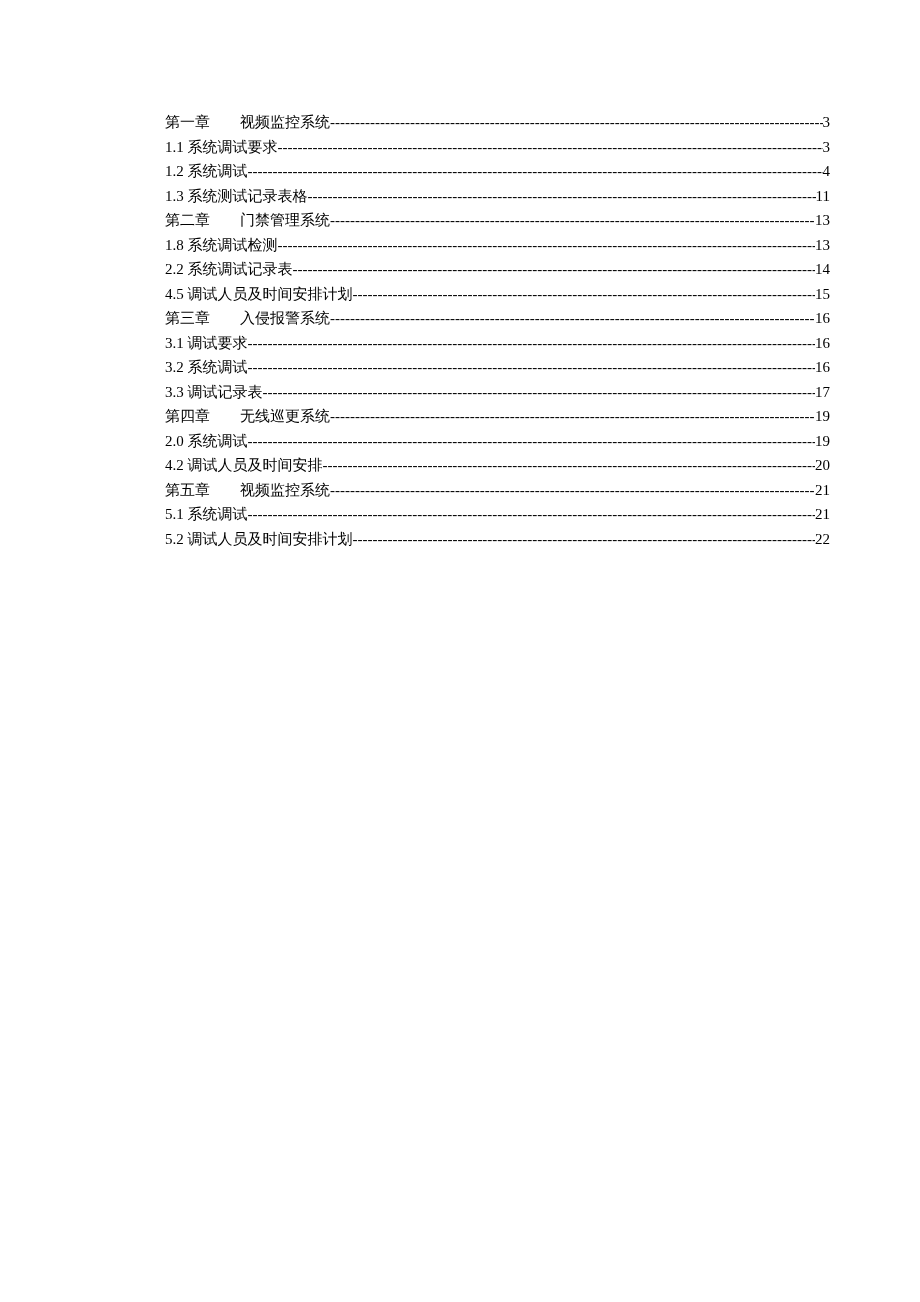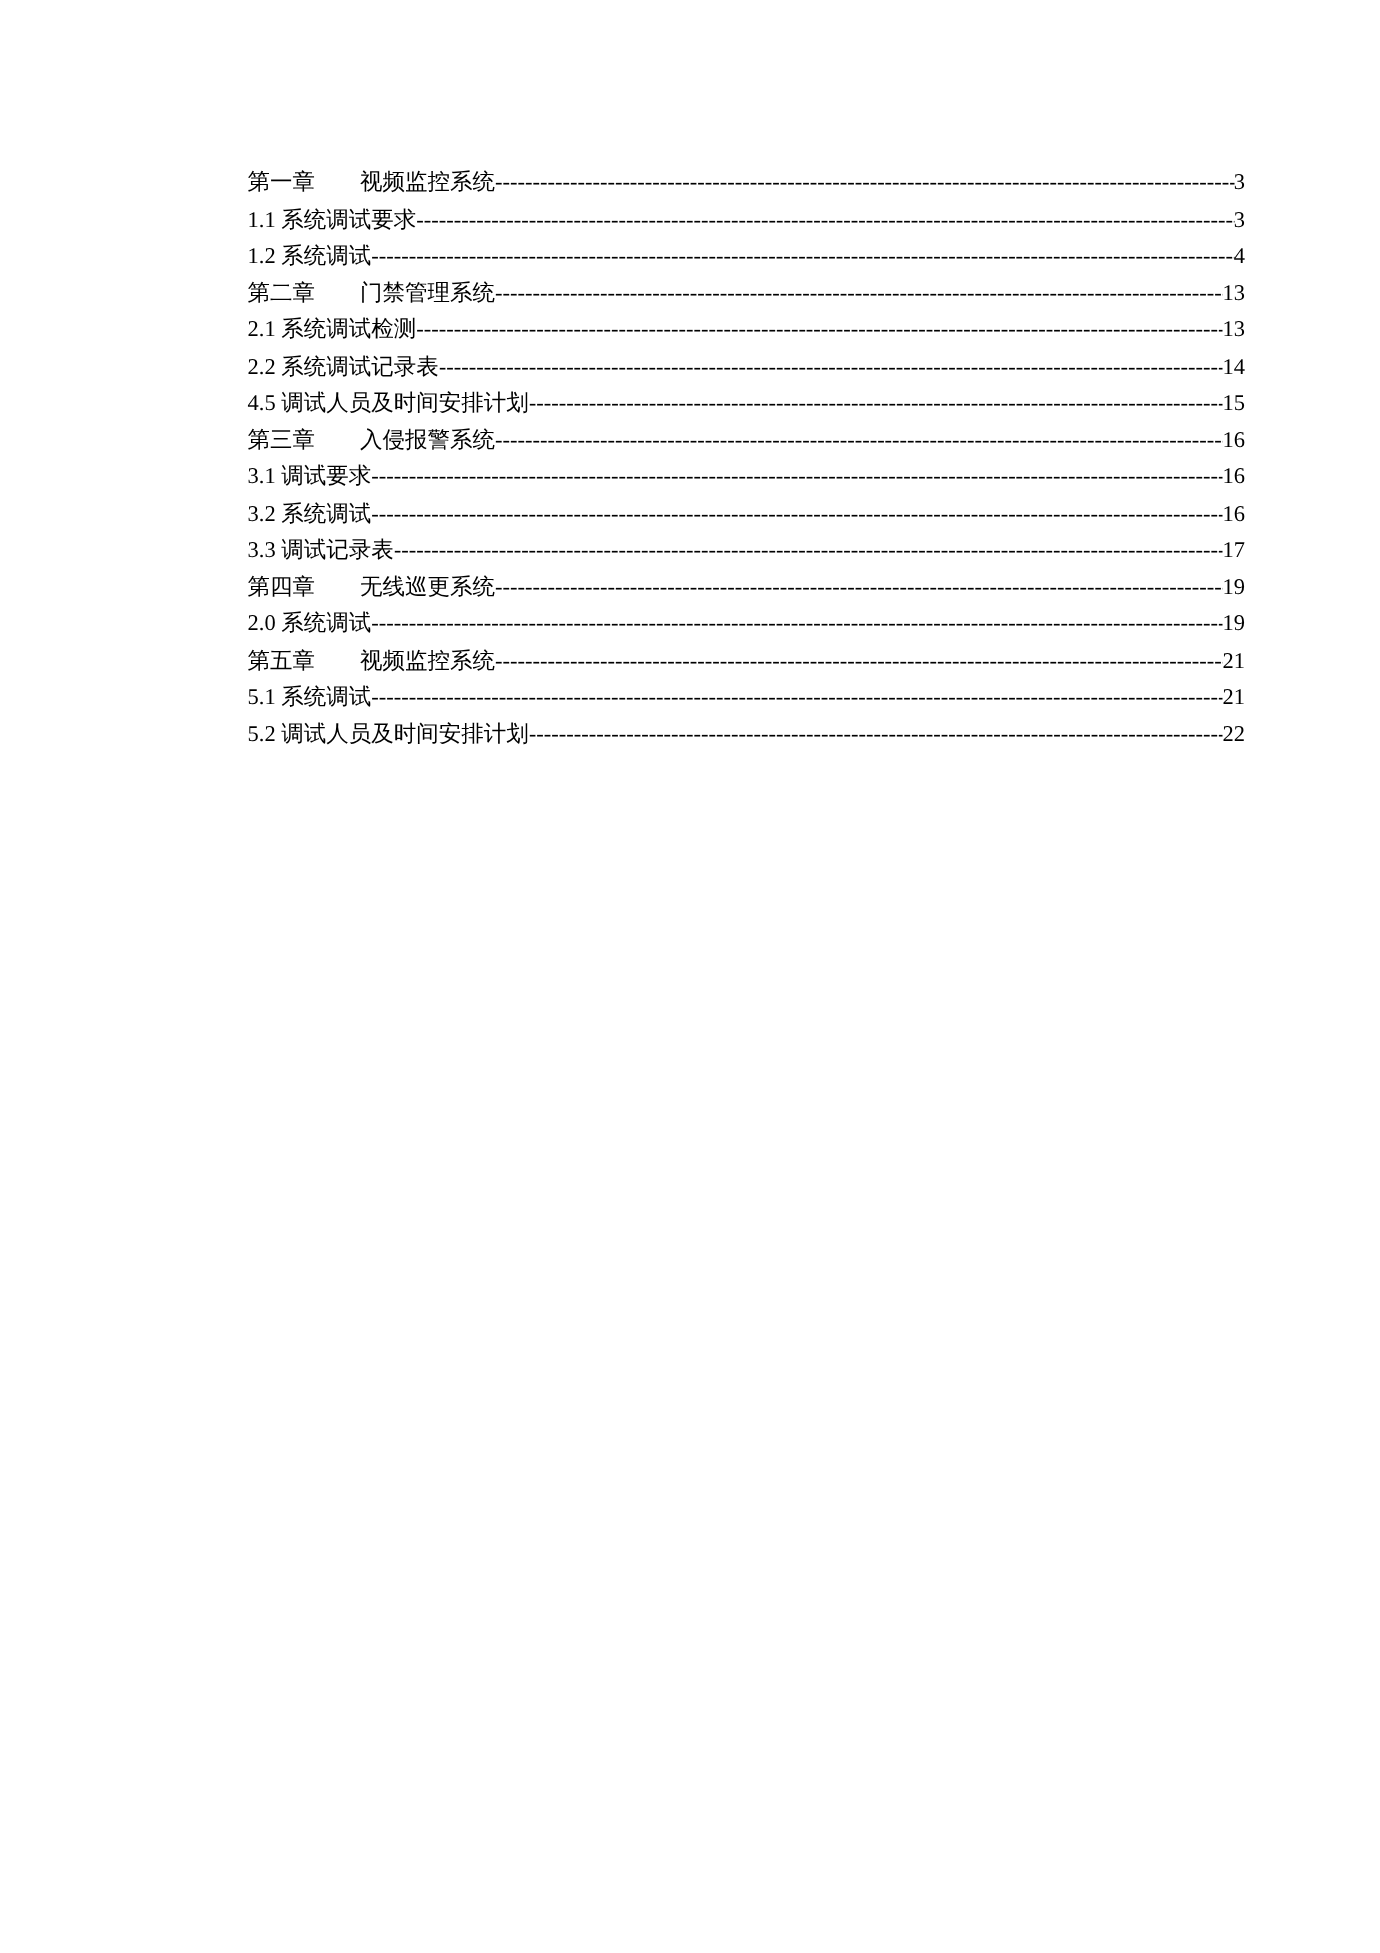--- a/index.html
+++ b/index.html
@@ -56,26 +56,31 @@
       <span class="toc-label">1.1 系统调试要求 </span>
       <span class="toc-dots"></span>
       <span class="toc-page">3</span>
     </div>
     <div class="toc-entry">
       <span class="toc-label">1.2 系统调试 </span>
       <span class="toc-dots"></span>
       <span class="toc-page">4</span>
     </div>
     <div class="toc-entry">
+      <span class="toc-label">1.3 系统测试记录表格</span>
+      <span class="toc-dots"></span>
+      <span class="toc-page">11</span>
+    </div>
+    <div class="toc-entry">
       <span class="toc-label"><span>第二章</span><span class="chapter-gap"></span><span>门禁管理系统 </span></span>
       <span class="toc-dots"></span>
       <span class="toc-page">13</span>
     </div>
     <div class="toc-entry">
-      <span class="toc-label">2.1 系统调试检测</span>
+      <span class="toc-label">1.8 系统调试检测</span>
       <span class="toc-dots"></span>
       <span class="toc-page">13</span>
     </div>
     <div class="toc-entry">
       <span class="toc-label">2.2 系统调试记录表</span>
       <span class="toc-dots"></span>
       <span class="toc-page">14</span>
     </div>
     <div class="toc-entry">
       <span class="toc-label">4.5 调试人员及时间安排计划 </span>
@@ -106,20 +111,25 @@
       <span class="toc-label"><span>第四章</span><span class="chapter-gap"></span><span>无线巡更系统 </span></span>
       <span class="toc-dots"></span>
       <span class="toc-page">19</span>
     </div>
     <div class="toc-entry">
       <span class="toc-label">2.0 系统调试</span>
       <span class="toc-dots"></span>
       <span class="toc-page">19</span>
     </div>
     <div class="toc-entry">
+      <span class="toc-label">4.2 调试人员及时间安排</span>
+      <span class="toc-dots"></span>
+      <span class="toc-page">20</span>
+    </div>
+    <div class="toc-entry">
       <span class="toc-label"><span>第五章</span><span class="chapter-gap"></span><span>视频监控系统 </span></span>
       <span class="toc-dots"></span>
       <span class="toc-page">21</span>
     </div>
     <div class="toc-entry">
       <span class="toc-label">5.1 系统调试</span>
       <span class="toc-dots"></span>
       <span class="toc-page">21</span>
     </div>
     <div class="toc-entry">

